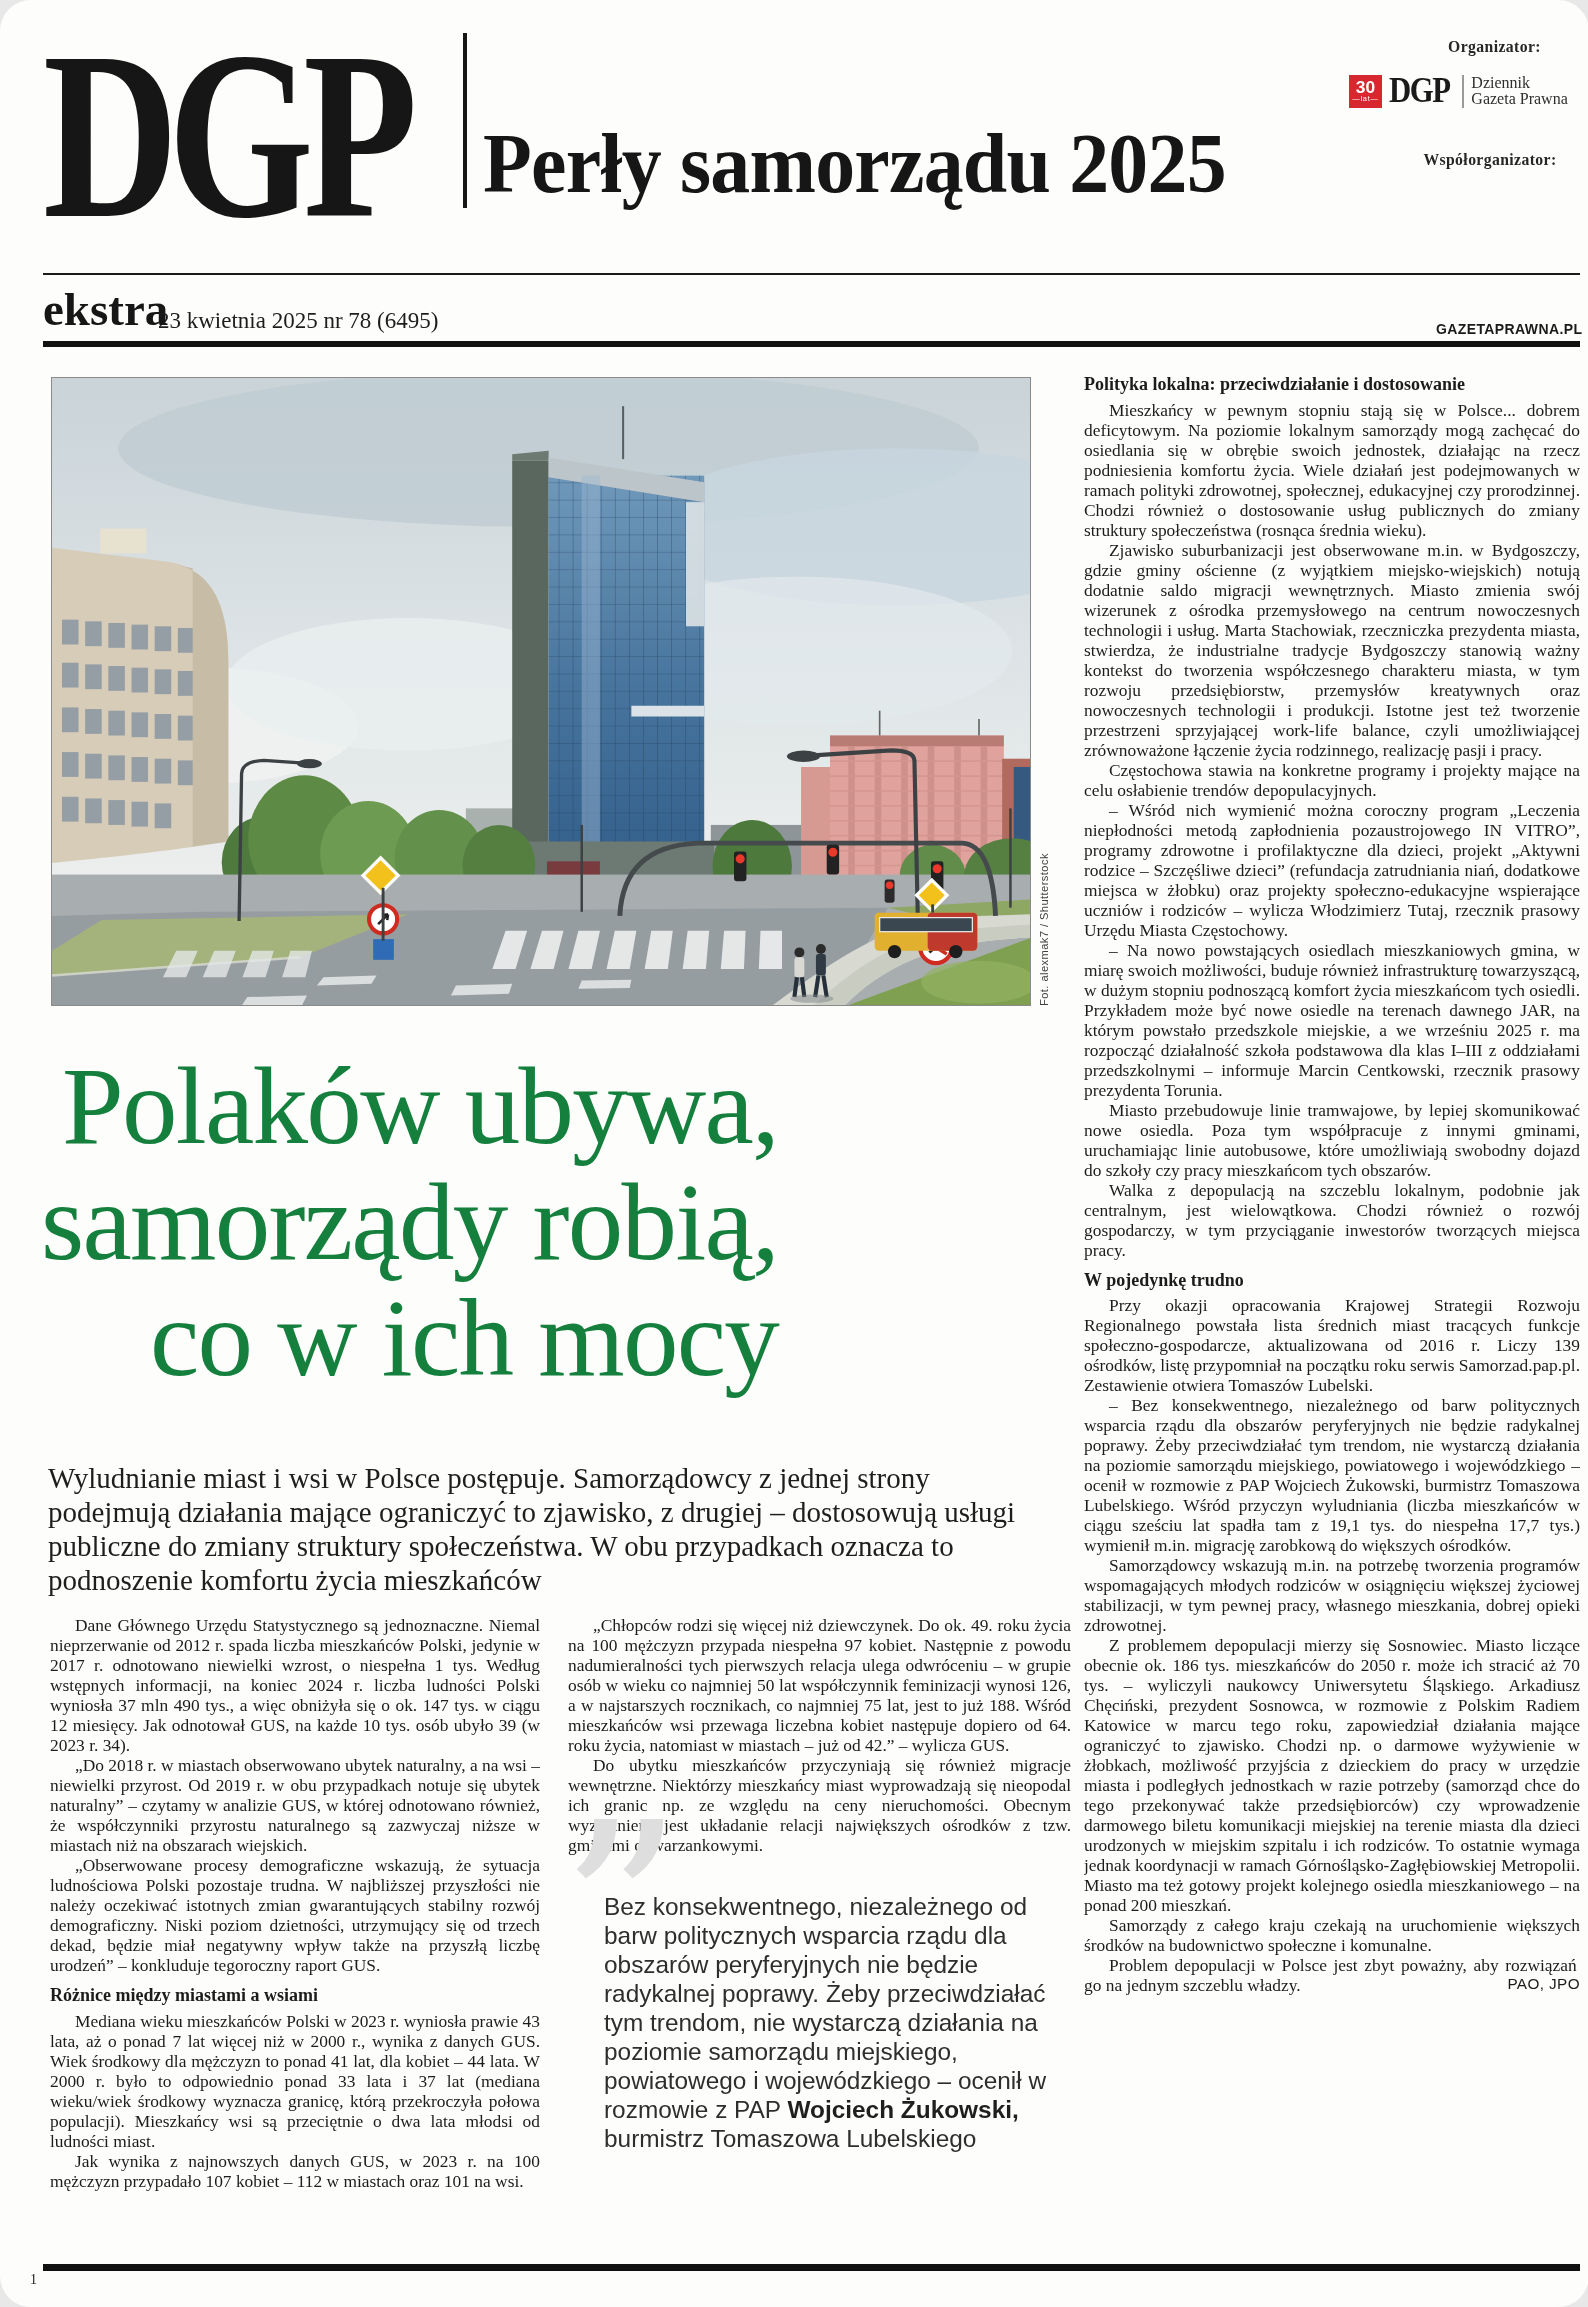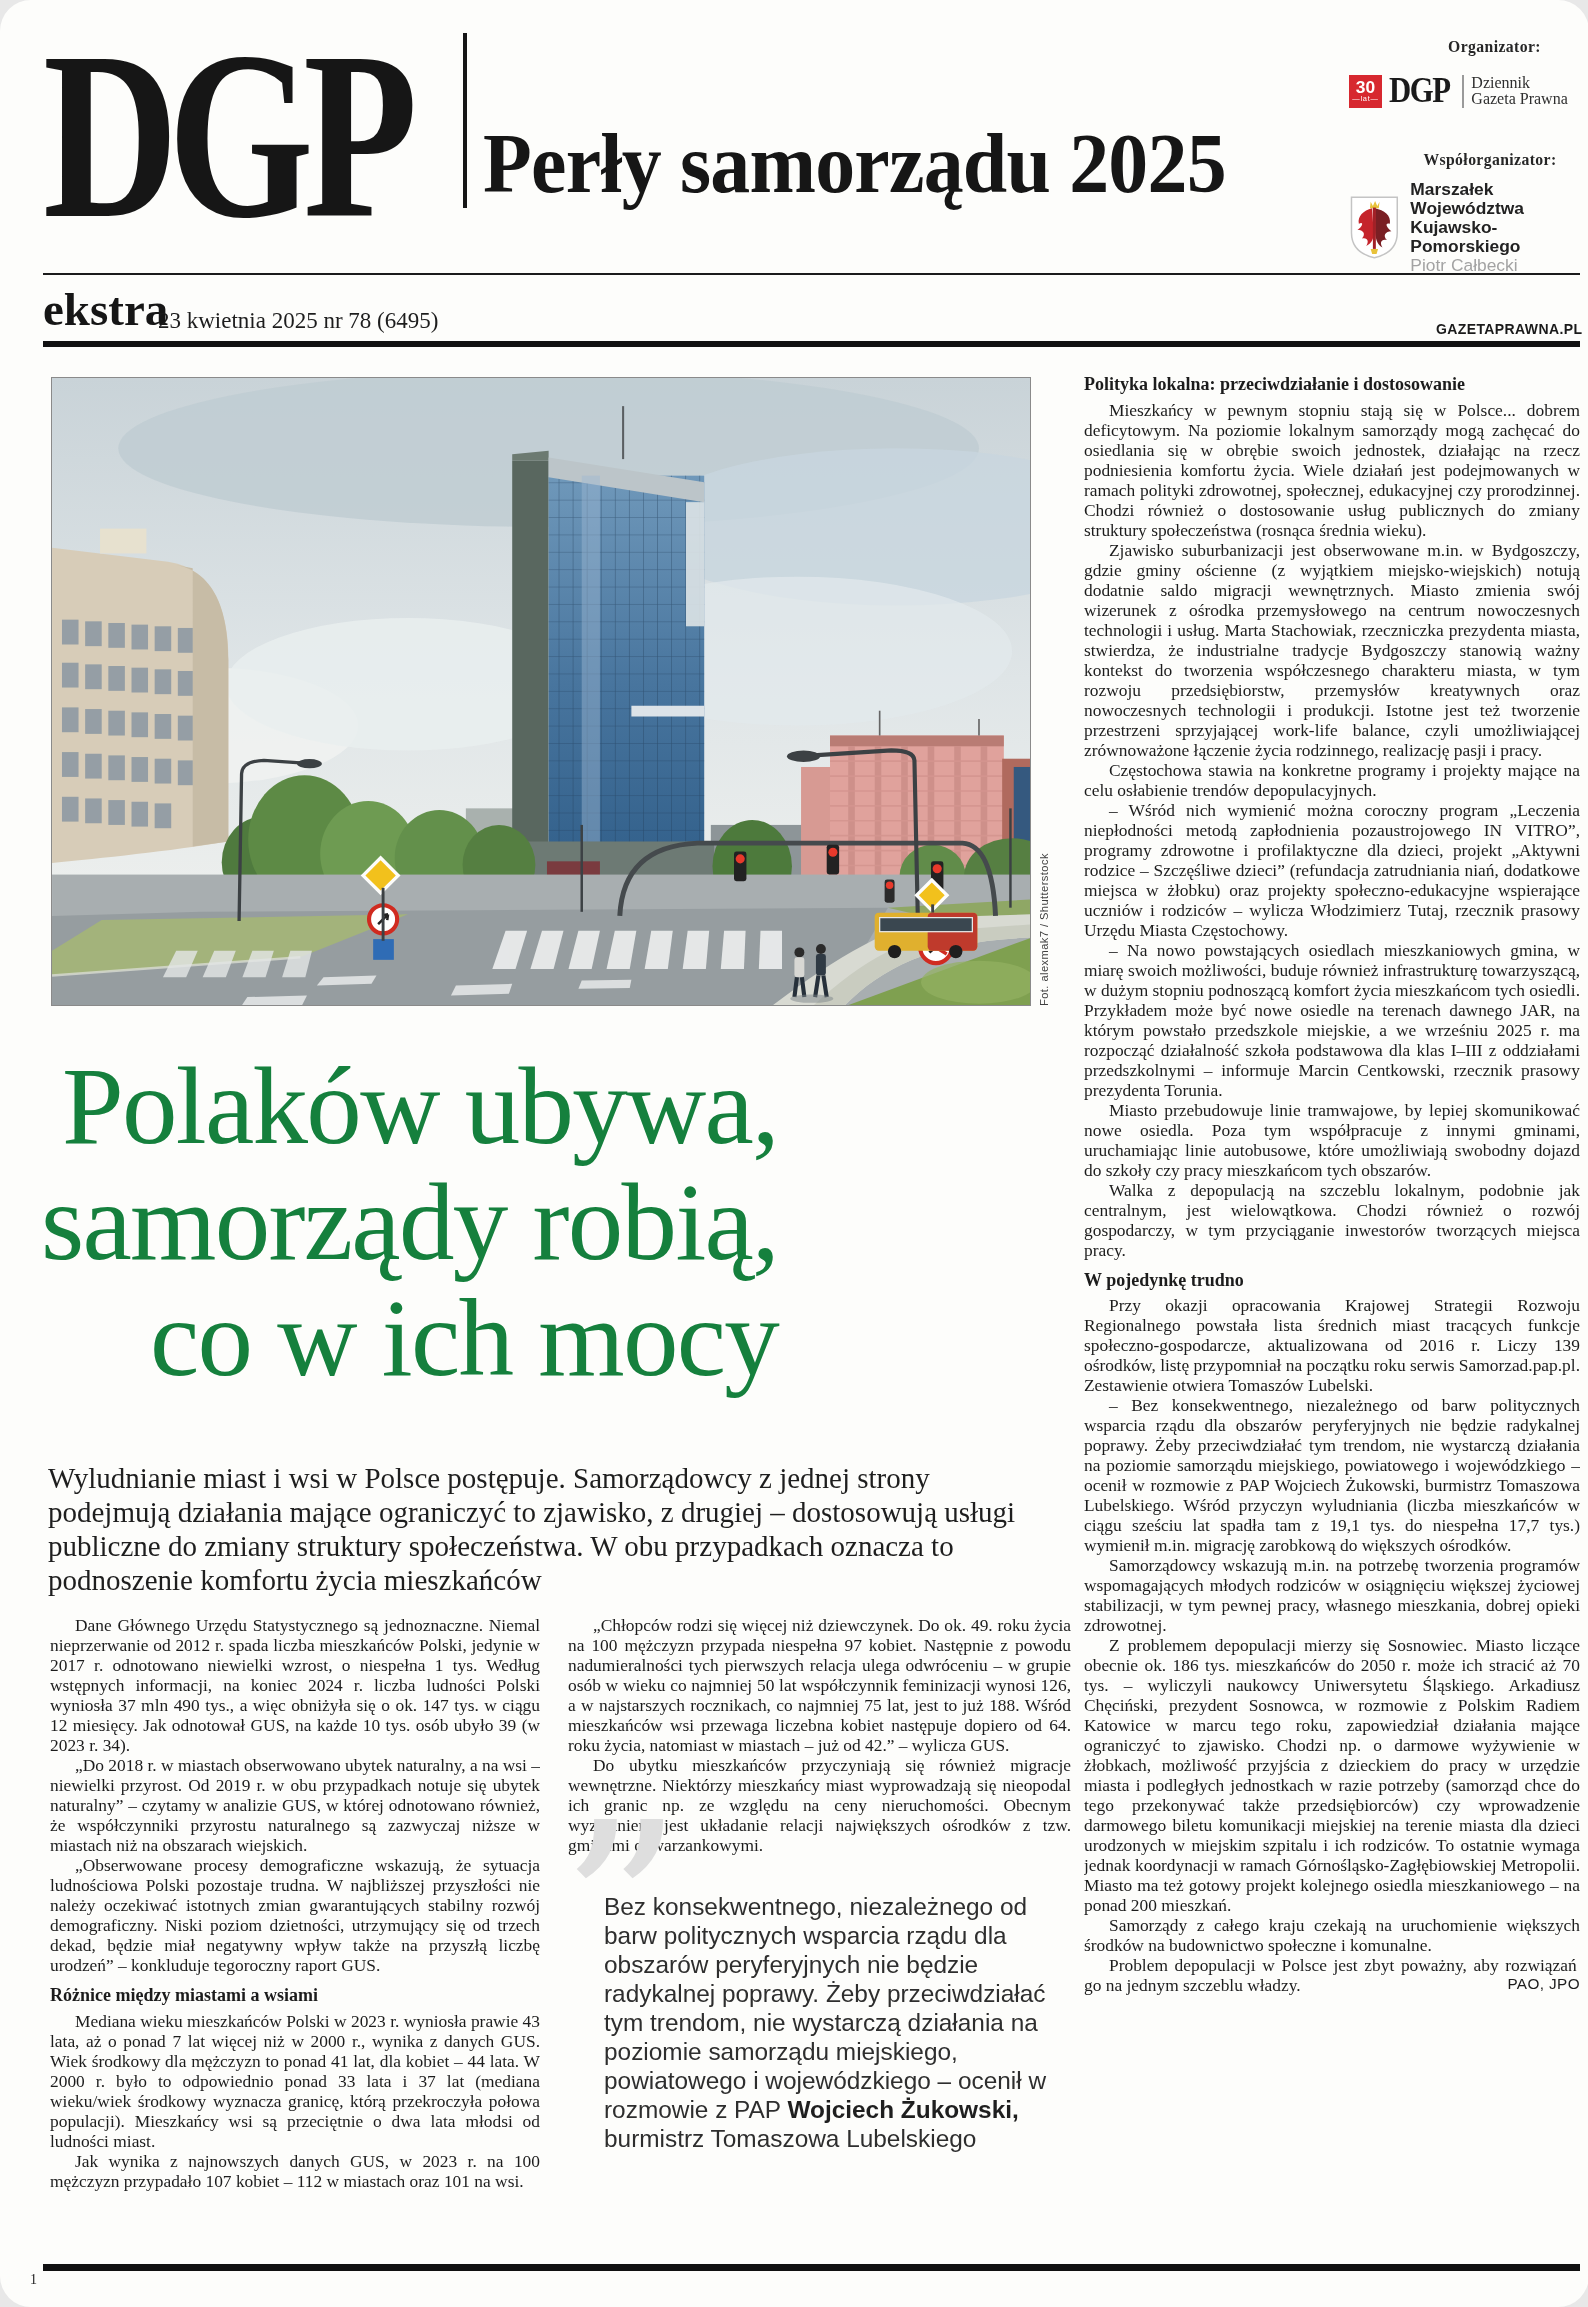--- a/index.html
+++ b/index.html
@@ -91,35 +91,20 @@
     </div>
     <div class="org-dgp" data-name="dgp-small-logo">DGP</div>
     <div class="org-div" data-name="logo-divider"></div>
     <div class="org-name" data-name="dgp-full-name">
       <div>Dziennik</div>
       <div>Gazeta Prawna</div>
     </div>
   </div>
 
   <div class="coorg-label" data-name="coorganizer-label">Współorganizator:</div>
-  <div class="coorg-row" data-name="coorganizer-block">
-    <svg width="55" height="71" viewBox="0 0 66 86" data-name="kujawsko-pomorskie-coat-of-arms-icon">
-      <path d="M2,2 H64 V50 C64,70 50,80 33,84 C16,80 2,70 2,50 Z" fill="#ffffff" stroke="#c4c4c4" stroke-width="2"></path>
-      <polygon points="28,8 31,14 34,7 37,14 40,8 39,17 27,17" fill="#e8c23a"></polygon>
-      <path d="M30,17 C18,20 10,28 12,38 C20,34 16,44 10,46 C18,46 22,52 16,58 C24,56 26,62 22,68 C30,64 32,58 32,50 Z" fill="#c5242b"></path>
-      <path d="M34,17 C46,20 56,26 54,38 C46,36 50,44 56,48 C48,48 44,54 50,60 C42,58 40,64 44,70 C36,66 34,56 34,46 Z" fill="#7a1f24"></path>
-      <rect x="31" y="16" width="4" height="56" fill="#a32026"></rect>
-      <polygon points="28,72 38,72 36,79 30,79" fill="#e8c23a"></polygon>
-    </svg>
-    <div class="coorg-text" data-name="coorganizer-name">
-      <div class="b">Marszałek Województwa</div>
-      <div class="b">Kujawsko-Pomorskiego</div>
-      <div class="p">Piotr Całbecki</div>
-    </div>
-  </div>
 
   <div class="rule-thin" data-name="dateline-top-rule"></div>
   <div class="ekstra" data-name="edition-label">ekstra</div>
   <div class="date-info" data-name="issue-date">23 kwietnia 2025  nr 78 (6495)</div>
   <div class="gazetaprawna" data-name="website-label">GAZETAPRAWNA.PL</div>
   <div class="rule-thick" data-name="dateline-bottom-rule"></div>
 
   <div class="photo" data-name="street-scene-photo">
     <svg width="980" height="629" viewBox="0 0 1184 760" data-name="street-scene-illustration">
       <defs>

